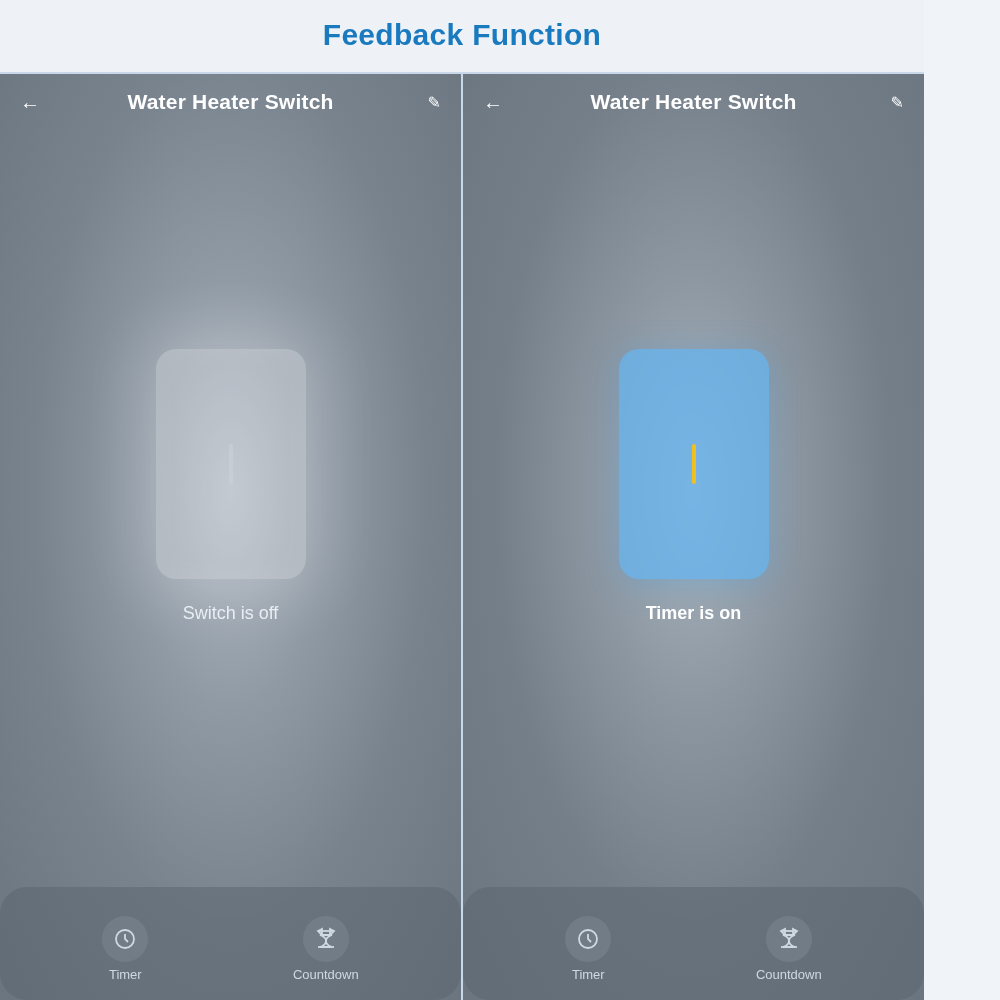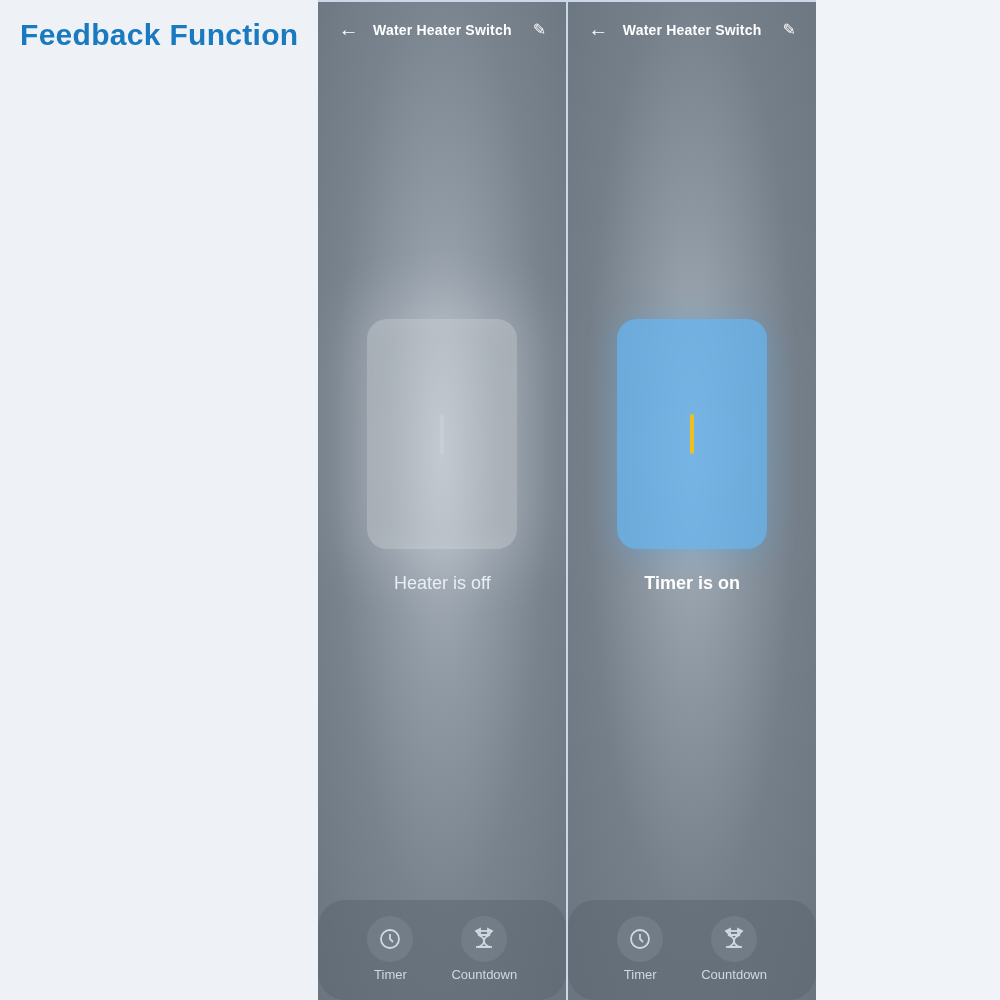--- a/index.html
+++ b/index.html
@@ -5,23 +5,24 @@
     * { margin: 0; padding: 0; box-sizing: border-box; }
     body {
       width: 1000px;
       height: 1000px;
       background: #f0f4f8;
       font-family: -apple-system, BlinkMacSystemFont, 'Segoe UI', sans-serif;
       overflow: hidden;
     }
 
     .page-wrapper {
-      width: 816px;
+      width: 924px;
       height: 1000px;
       display: flex;
+      flex-direction: column;
       background: #eef2f6;
     }
 
     .header {
       background: #eef2f6;
       text-align: center;
       padding: 18px 20px 14px;
     }
 
     .header-title {
@@ -69,21 +70,21 @@
     
     .top-bar {
       display: flex;
       align-items: center;
       justify-content: space-between;
       padding: 16px 20px 12px;
       background: transparent;
     }
 
     .top-bar-title {
-      font-size: 14px;
+      font-size: 21px;
       font-weight: 600;
       color: #fff;
       letter-spacing: 0.2px;
     }
 
     .back-icon {
       color: #fff;
       font-size: 20px;
       font-weight: 300;
       cursor: pointer;
@@ -151,21 +152,21 @@
     .switch-label.on {
       font-weight: 700;
       color: #fff;
     }
 
     
     .bottom-bar {
       display: flex;
       justify-content: space-around;
       align-items: flex-end;
-      padding: 16px 30px 18px;
+      padding: 29px 30px 18px;
       background: rgba(90,100,110,0.5);
       border-radius: 27px;
     }
 
     .bottom-btn {
       display: flex;
       flex-direction: column;
       align-items: center;
       gap: 5px;
       cursor: pointer;
@@ -206,21 +207,21 @@
     <div class="phone-screen off">
       <div class="top-bar">
         <span class="back-icon">←</span>
         <span class="top-bar-title">Water Heater Switch</span>
         <span class="edit-icon">✎</span>
       </div>
       <div class="switch-area">
         <div class="switch-card off">
           <div class="switch-indicator off"></div>
         </div>
-        <div class="switch-label">Heater is off</div>
+        <div class="switch-label">Switch is off</div>
       </div>
       <div class="bottom-bar">
         <div class="bottom-btn">
           <div class="bottom-icon-wrap">
             <svg class="bottom-icon-svg" viewBox="0 0 24 24" fill="none" stroke="#d0d8e0" stroke-width="1.8">
               <circle cx="12" cy="12" r="9"></circle>
               <polyline points="12,7 12,12 15,15"></polyline>
             </svg>
           </div>
           <span class="bottom-label">Timer</span>

